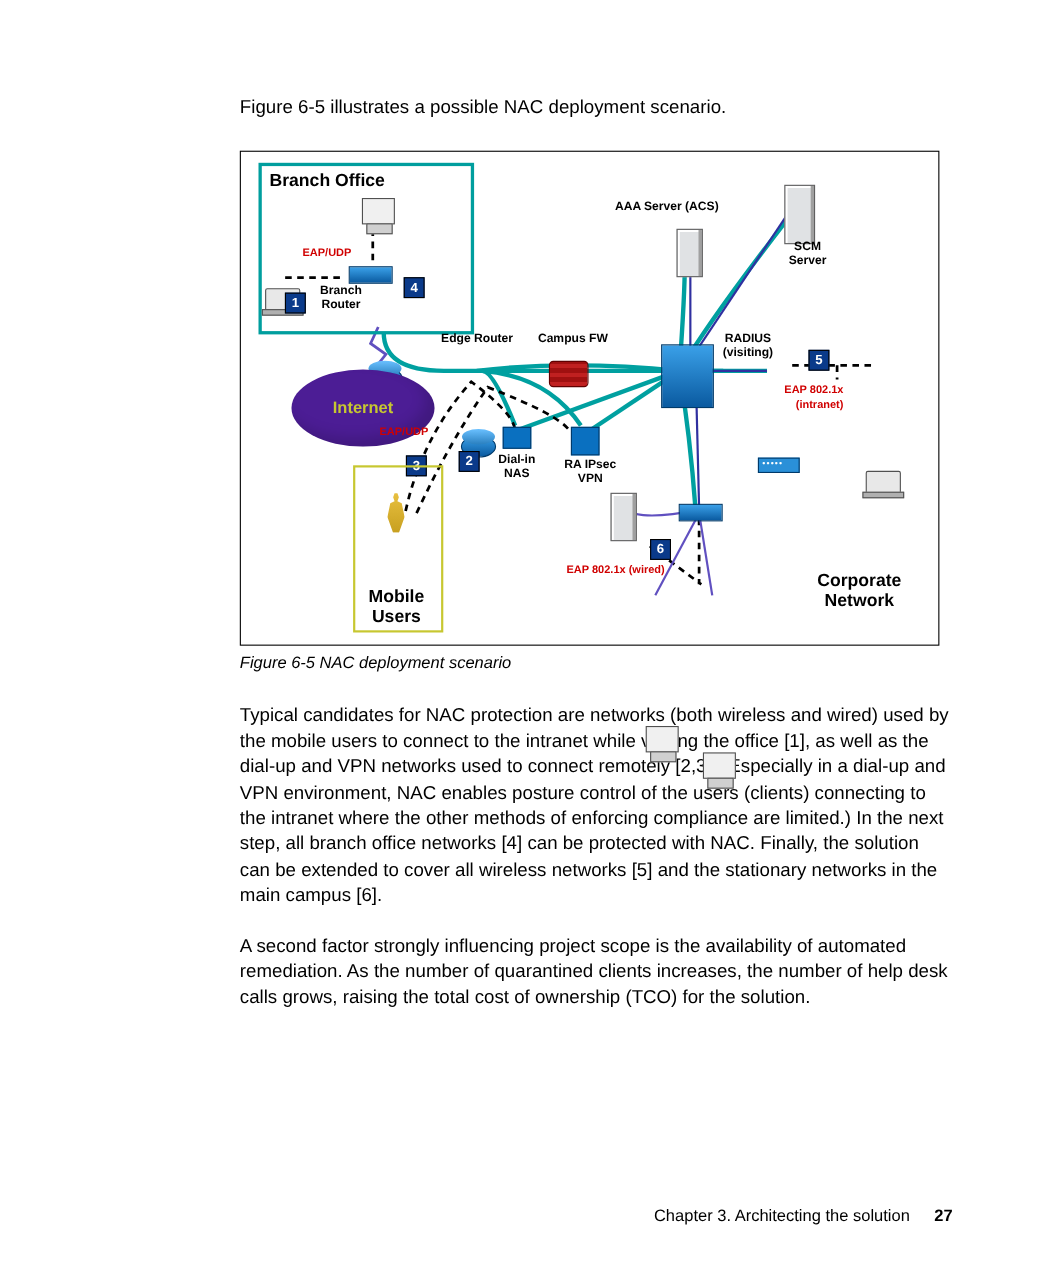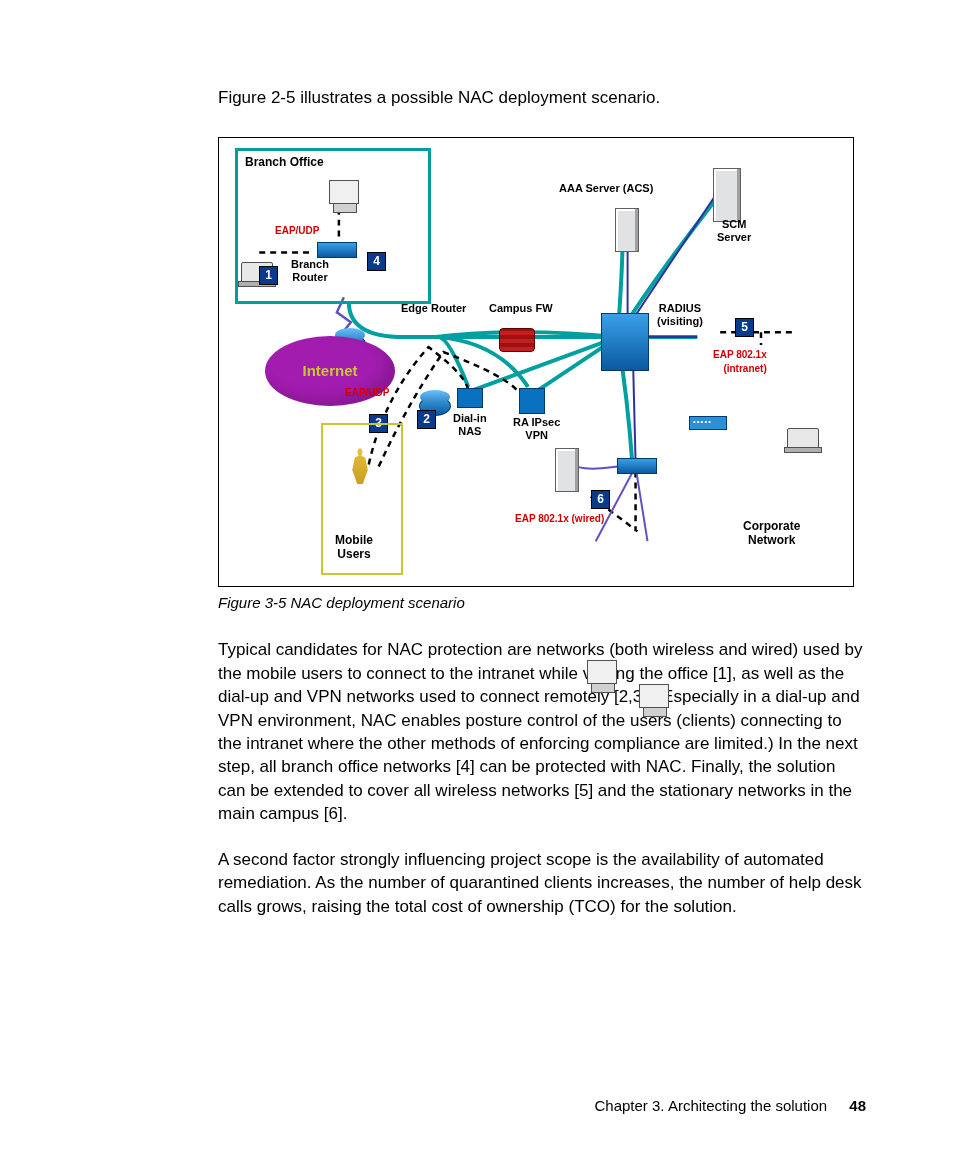--- a/index.html
+++ b/index.html
@@ -8,24 +8,24 @@
   .figure{position:relative;width:636px;height:450px;border:1px solid #000;box-sizing:border-box;margin-bottom:6px;}
   .caption{font-style:italic;font-size:15px;margin:4px 0 24px 0;}
   .para{margin:0 0 22px 0;}
   .footer{position:absolute;bottom:48px;right:88px;font-size:15px;}
   .footer .pn{font-weight:bold;margin-left:18px;}
   
   .abs{position:absolute;}
   .box-branch{border:3px solid #009e9e;width:190px;height:150px;left:16px;top:10px;background:transparent;}
   .box-mobile{border:2px solid #c7c730;width:78px;height:148px;left:102px;top:285px;background:transparent;}
   .label{font-size:11px;font-weight:bold;text-align:center;line-height:1.1;}
-  .label.big{font-size:12px;}
+  .label.big{font-size:16px;}
   .red{color:#d00000;font-weight:bold;font-size:10px;text-align:right;}
   .num{background:#0a3a8a;color:#fff;font-weight:bold;font-size:12px;width:17px;height:17px;line-height:17px;text-align:center;border:1px solid #000;}
-  .cloud{background:#a21caf;border-radius:50%;width:130px;height:70px;color:#c7c730;font-weight:bold;font-size:15px;display:flex;align-items:center;justify-content:center;box-shadow:inset -8px -8px 12px rgba(0,0,0,.15);}
+  .cloud{background:#4c1d95;border-radius:50%;width:130px;height:70px;color:#c7c730;font-weight:bold;font-size:15px;display:flex;align-items:center;justify-content:center;box-shadow:inset -8px -8px 12px rgba(0,0,0,.15);}
   .server{width:22px;height:42px;background:#e0e2e4;border:1px solid #606060;box-shadow:inset -3px 0 0 #a0a0a0,inset 2px 2px 0 #fff;}
   .server.big{width:26px;height:52px;}
   .laptop{width:30px;height:20px;border:1px solid #505050;background:#e8e8e8;border-radius:2px;position:relative;}
   .laptop:after{content:"";position:absolute;left:-4px;right:-4px;bottom:-4px;height:4px;background:#b0b0b0;border:1px solid #505050;}
   .desktop{width:28px;height:22px;border:1px solid #505050;background:#f0f0f0;position:relative;}
   .desktop:after{content:"";position:absolute;width:22px;height:8px;background:#d0d0d0;border:1px solid #505050;left:3px;bottom:-10px;}
   .router{width:30px;height:18px;border-radius:50%;background:linear-gradient(#3aa0e8,#0a5aa0);border:1px solid #003a6a;position:relative;}
   .router:before{content:"";position:absolute;top:-7px;left:0;right:0;height:14px;border-radius:50%;background:linear-gradient(#6ac0ff,#2a80c0);}
   .switch{width:38px;height:14px;background:linear-gradient(#3aa0e8,#0a5aa0);border:1px solid #003a6a;}
   .switch.big{width:46px;height:56px;background:linear-gradient(#3aa0e8,#0a5aa0);}
@@ -40,21 +40,21 @@
   .dash{stroke:#000;stroke-width:2.5;fill:none;stroke-dasharray:6 5;}
   .purp{stroke:#3030a0;stroke-width:2;fill:none;}
   .purp2{stroke:#6050c0;stroke-width:2;fill:none;}
   .zig{stroke:#6050c0;stroke-width:2.5;fill:none;}
 </style>
 </head>
 <body>
 
 <div class="page">
 
-  <p class="intro">Figure 2-5 illustrates a possible NAC deployment scenario.</p>
+  <p class="intro">Figure 6-5 illustrates a possible NAC deployment scenario.</p>
 
   <div class="figure">
 
     <svg class="wires" viewBox="0 0 636 450">
 
       <path class="teal" d="M130,165 Q130,200 185,200 Q380,200 400,200"></path>
       <path class="teal" d="M215,200 Q300,190 400,200"></path>
       <path class="teal" d="M400,200 L250,255"></path>
       <path class="teal" d="M400,200 L310,260"></path>
       <path class="teal" d="M220,200 Q230,200 250,250"></path>
@@ -139,23 +139,23 @@
     <div class="abs switch" style="left:398px;top:320px;"></div>
     <div class="abs num" style="left:372px;top:352px;">6</div>
     <div class="abs red" style="left:296px;top:374px;">EAP 802.1x (wired)</div>
     <div class="abs desktop" style="left:368px;top:400px;"></div>
     <div class="abs desktop" style="left:420px;top:400px;"></div>
     <div class="abs label big" style="left:524px;top:382px;white-space:pre;">Corporate
 Network</div>
 
   </div>
 
-  <div class="caption">Figure 3-5   NAC deployment scenario</div>
+  <div class="caption">Figure 6-5   NAC deployment scenario</div>
 
   <p class="para">Typical candidates for NAC protection are networks (both wireless and wired) used by the mobile users to connect to the intranet while visiting the office [1], as well as the dial-up and VPN networks used to connect remotely [2,3]. (Especially in a dial-up and VPN environment, NAC enables posture control of the users (clients) connecting to the intranet where the other methods of enforcing compliance are limited.) In the next step, all branch office networks [4] can be protected with NAC. Finally, the solution can be extended to cover all wireless networks [5] and the stationary networks in the main campus [6].</p>
   <p class="para">A second factor strongly influencing project scope is the availability of automated remediation. As the number of quarantined clients increases, the number of help desk calls grows, raising the total cost of ownership (TCO) for the solution.</p>
 
   <div class="footer">
     <span>Chapter 3. Architecting the solution</span>
-    <span class="pn">48</span>
+    <span class="pn">27</span>
   </div>
 
 </div>
 
 </body></html>

